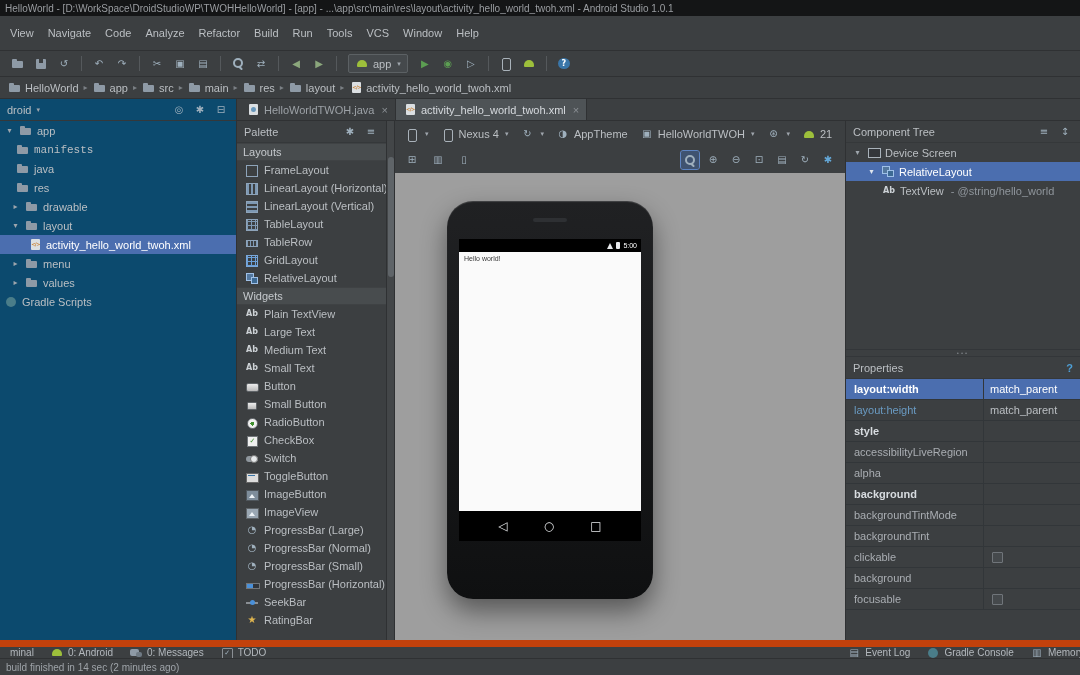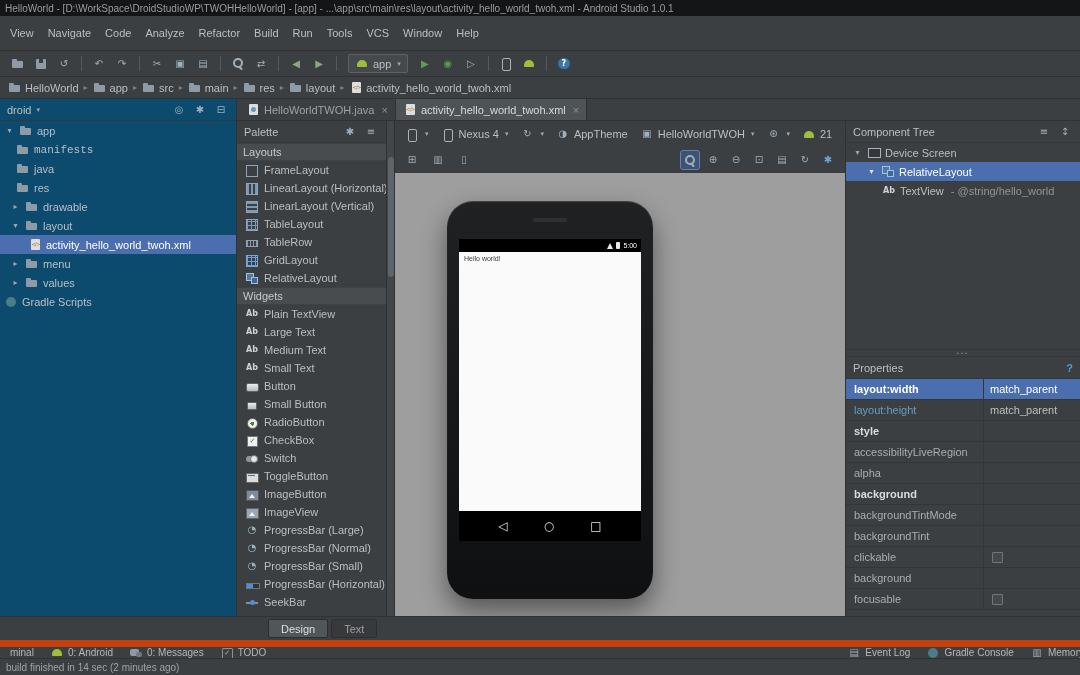--- a/index.html
+++ b/index.html
@@ -640,24 +640,20 @@
                   </span>
                 </div>
               </div>
           </div>
         </div>
 
       </div>
     </div>
   </div>
 
-  <div class="bottom-tabs" id="bottom-tabs">
-      <span class="btab active">Design</span>
-      <span class="btab">Text</span>
-    </div>
   <div class="toolwindow-bar">
     <span class="tw-left" id="tw-left">
         <span class="tw-btn">
           <span>minal</span>
         </span>
         <span class="tw-btn">
           <span class="pic pic-android-icon"></span>
           <span>0: Android</span>
         </span>
         <span class="tw-btn">

